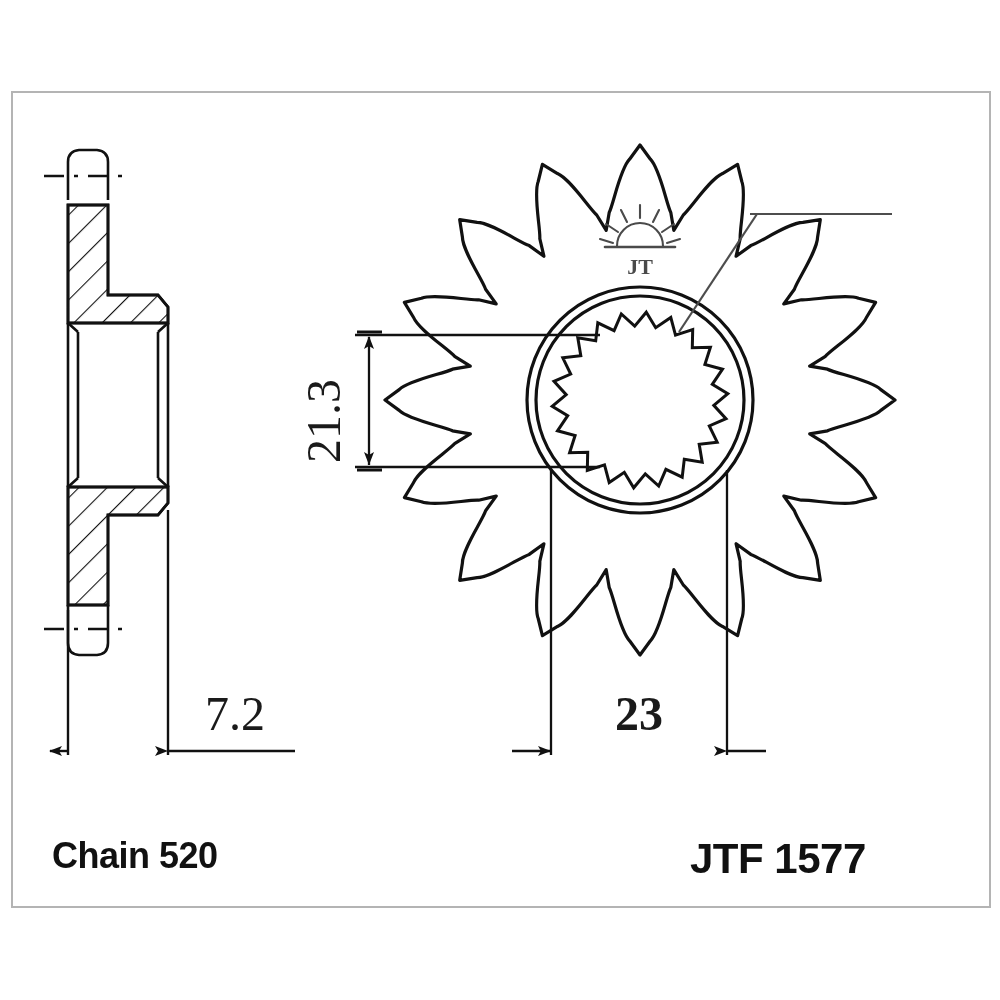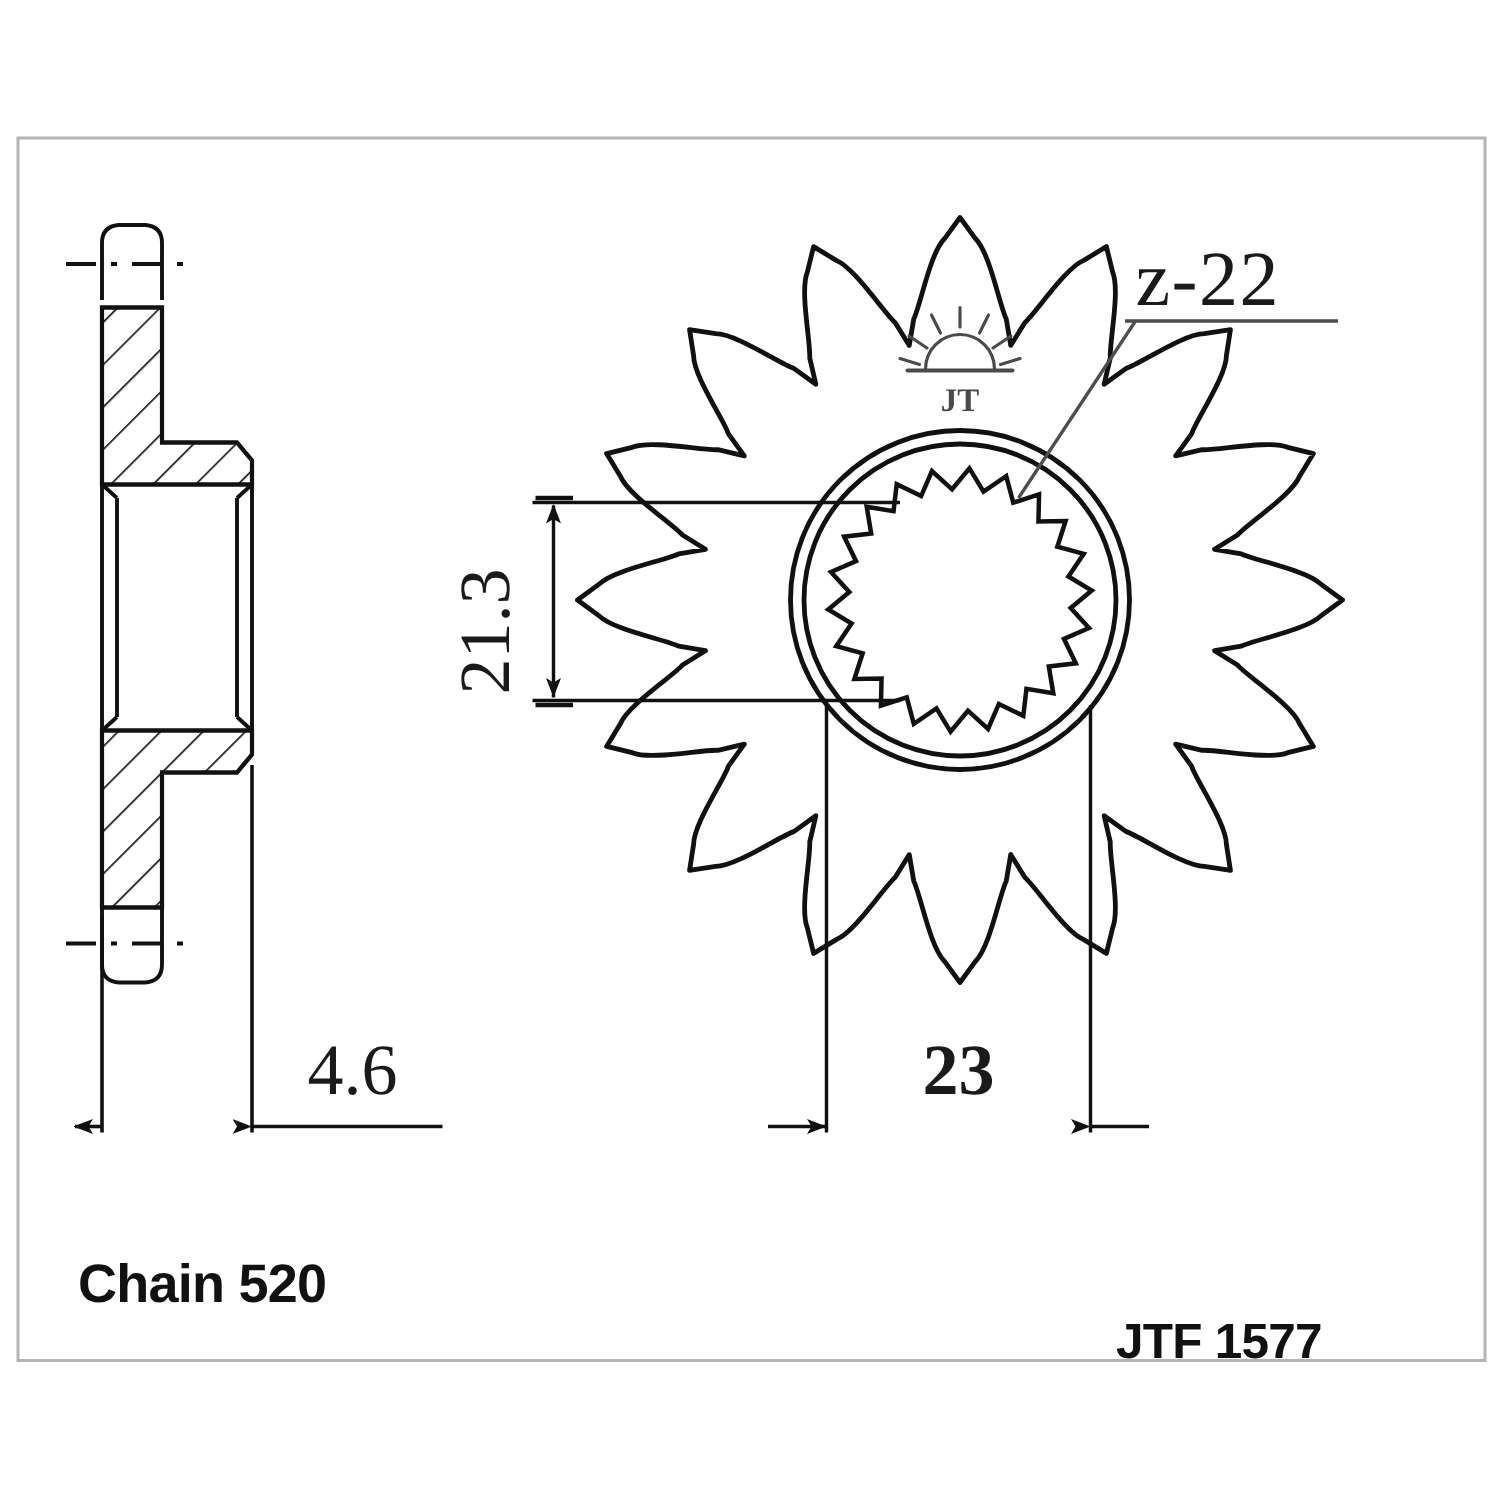--- a/index.html
+++ b/index.html
@@ -40,24 +40,23 @@
     white-space: nowrap;
     letter-spacing: -0.5px;
   }
   #chain-label {
     left: 28px;
     top: 835px;
     font-size: 36px;
     margin-left: 24px;
   }
   #part-label {
-    left: 744px;
+    left: 690px;
     top: 835px;
-    font-size: 33px;
-    margin-top: 40px;
+    font-size: 42px;
   }
   .dim-text {
     position: absolute;
     font-family: "Liberation Serif", serif;
     font-size: 48px;
     color: #1a1a1a;
     white-space: nowrap;
   }
   #dim-95 {
     left: 205px;
@@ -178,25 +177,24 @@
       <line x1="627" y1="222" x2="621" y2="210"></line>
       <line x1="653" y1="222" x2="659" y2="210"></line>
       <line x1="618" y1="232" x2="606" y2="224"></line>
       <line x1="662" y1="232" x2="674" y2="224"></line>
       <line x1="613" y1="243" x2="600" y2="239"></line>
       <line x1="667" y1="243" x2="680" y2="239"></line>
       <text x="640" y="274" text-anchor="middle" font-family="Liberation Serif, serif" font-size="22" font-weight="bold" fill="#4a4a4a" stroke="none">JT</text>
     </g>
   </svg>
 
-  <div class="dim-text" id="dim-95">4.6</div>
+  <div class="dim-text" id="dim-95">7.2</div>
 
   <div class="dim-text" id="dim-23">23</div>
 
   <div class="dim-text" id="dim-213">21.3</div>
 
-  <div class="dim-text" id="dim-z22">z-22</div>
 
   <div class="label-text" id="chain-label">Chain 520</div>
 
   <div class="label-text" id="part-label">JTF 1577</div>
 
 </div>
 
 </body></html>

